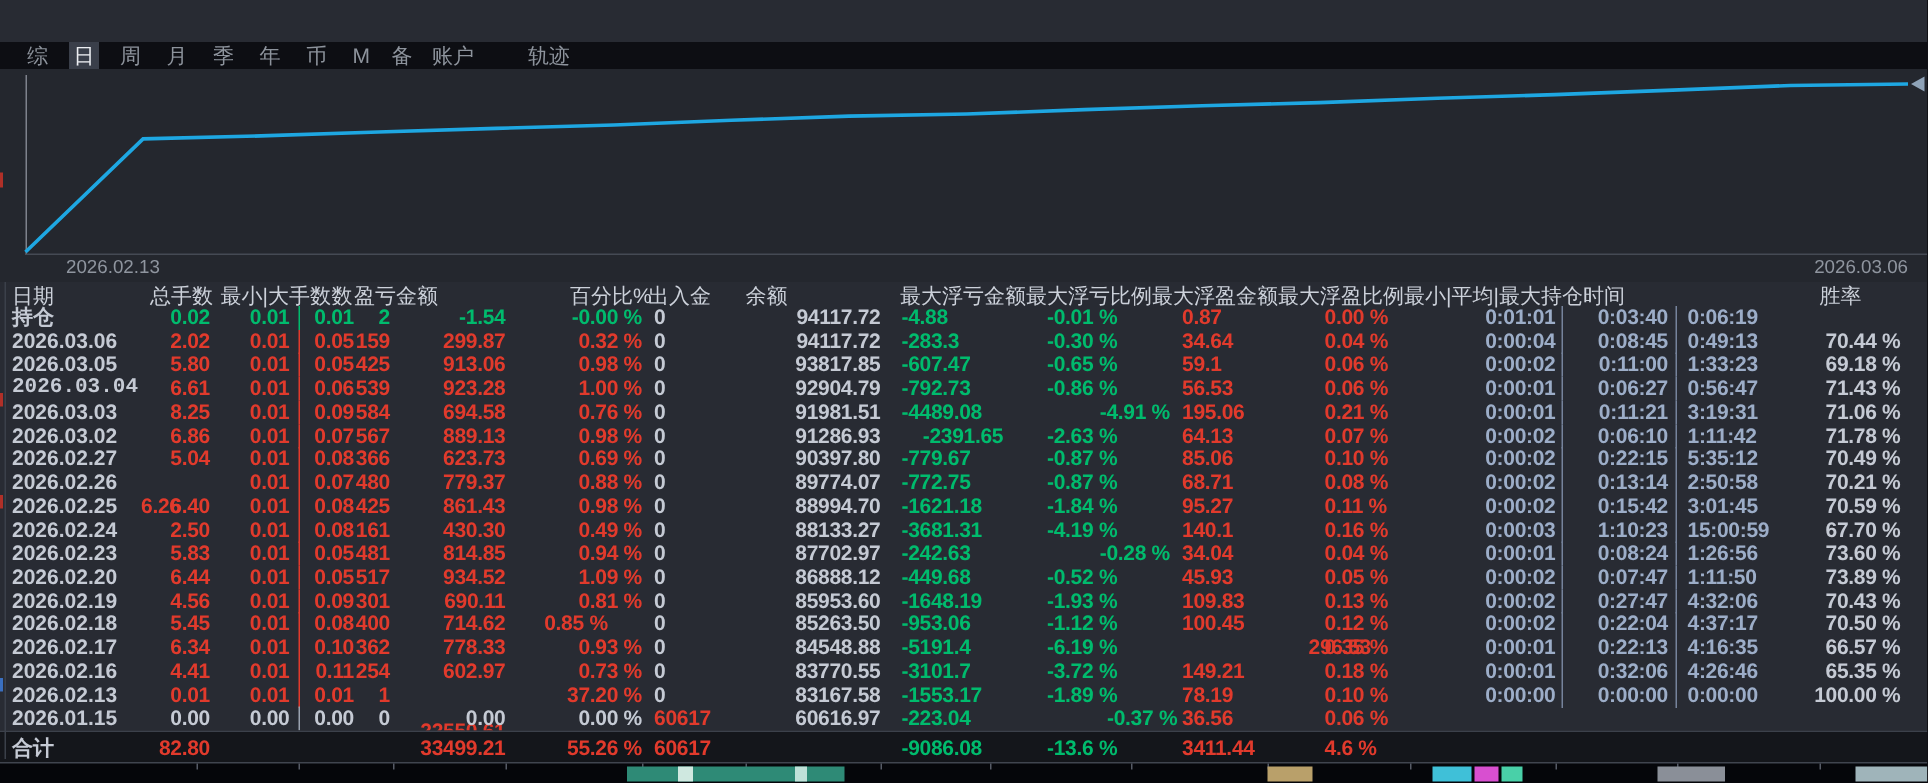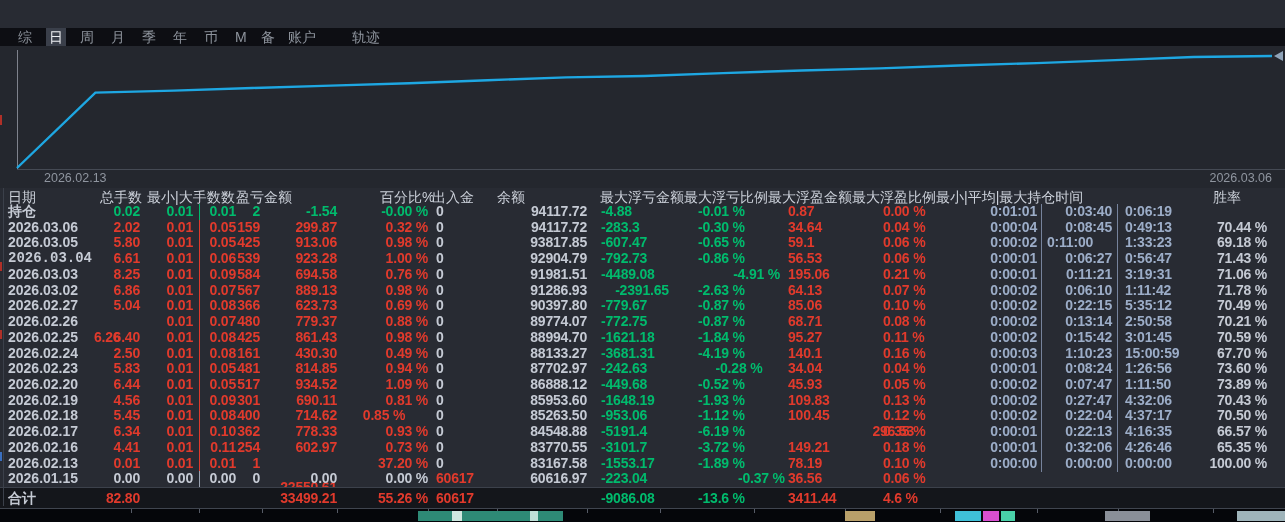--- a/index.html
+++ b/index.html
@@ -135,21 +135,21 @@
         <span class="cell r" style="left: 236px; width: 24px; text-align: right;">425</span>
         <span class="cell r" style="left: 252px; width: 85px; text-align: right;">913.06</span>
         <span class="cell r" style="left: 340px; width: 88px; text-align: right;">0.98 %</span>
         <span class="cell w" style="left: 436px; width: 60px; text-align: left;">0</span>
         <span class="cell w" style="left: 498px; width: 89px; text-align: right;">93817.85</span>
         <span class="cell g" style="left: 601px; width: 92px; text-align: left;">-607.47</span>
         <span class="cell g" style="left: 698px; width: 82px; text-align: left;">-0.65 %</span>
         <span class="cell r" style="left: 788px; width: 90px; text-align: left;">59.1</span>
         <span class="cell r" style="left: 883px; width: 80px; text-align: left;">0.06 %</span>
         <span class="cell t" style="left: 962px; width: 75px; text-align: right;">0:00:02</span>
-        <span class="cell t" style="left: 1047px; width: 65px; text-align: left;">0:11:00</span>
+        <span class="cell t" style="left: 1047px; width: 65px; text-align: right;">0:11:00</span>
         <span class="cell t" style="left: 1125px; width: 75px; text-align: left;">1:33:23</span>
         <span class="cell w" style="left: 1185px; width: 82px; text-align: right;">69.18 %</span>
         <span class="vsep" style="left: 199px; background: rgb(225, 58, 44);"></span>
         <span class="vsep" style="left: 1041px; background: rgb(118, 131, 156);"></span>
         <span class="vsep" style="left: 1117px; background: rgb(118, 131, 156);"></span>
       </div>
       <div class="trow" style="top: 251.2px;">
         <span class="cell w" style="left: 8px; width: 90px; text-align: left; letter-spacing: 0px; font-family: Liberation Mono, monospace;">2026.03.04</span>
         <span class="cell r" style="left: 94px; width: 46px; text-align: right;">6.61</span>
         <span class="cell r" style="left: 147px; width: 46px; text-align: right;">0.01</span>
@@ -307,21 +307,21 @@
         <span class="cell w" style="left: 8px; width: 90px; text-align: left; letter-spacing: 0px;">2026.02.23</span>
         <span class="cell r" style="left: 94px; width: 46px; text-align: right;">5.83</span>
         <span class="cell r" style="left: 147px; width: 46px; text-align: right;">0.01</span>
         <span class="cell r" style="left: 202px; width: 34px; text-align: right;">0.05</span>
         <span class="cell r" style="left: 236px; width: 24px; text-align: right;">481</span>
         <span class="cell r" style="left: 252px; width: 85px; text-align: right;">814.85</span>
         <span class="cell r" style="left: 340px; width: 88px; text-align: right;">0.94 %</span>
         <span class="cell w" style="left: 436px; width: 60px; text-align: left;">0</span>
         <span class="cell w" style="left: 498px; width: 89px; text-align: right;">87702.97</span>
         <span class="cell g" style="left: 601px; width: 92px; text-align: left;">-242.63</span>
-        <span class="cell g" style="left: 698px; width: 82px; text-align: center;">-0.28 %</span>
+        <span class="cell g" style="left: 698px; width: 82px; text-align: right;">-0.28 %</span>
         <span class="cell r" style="left: 788px; width: 90px; text-align: left;">34.04</span>
         <span class="cell r" style="left: 883px; width: 80px; text-align: left;">0.04 %</span>
         <span class="cell t" style="left: 962px; width: 75px; text-align: right;">0:00:01</span>
         <span class="cell t" style="left: 1047px; width: 65px; text-align: right;">0:08:24</span>
         <span class="cell t" style="left: 1125px; width: 75px; text-align: left;">1:26:56</span>
         <span class="cell w" style="left: 1185px; width: 82px; text-align: right;">73.60 %</span>
         <span class="vsep" style="left: 199px; background: rgb(225, 58, 44);"></span>
         <span class="vsep" style="left: 1041px; background: rgb(118, 131, 156);"></span>
         <span class="vsep" style="left: 1117px; background: rgb(118, 131, 156);"></span>
       </div>

